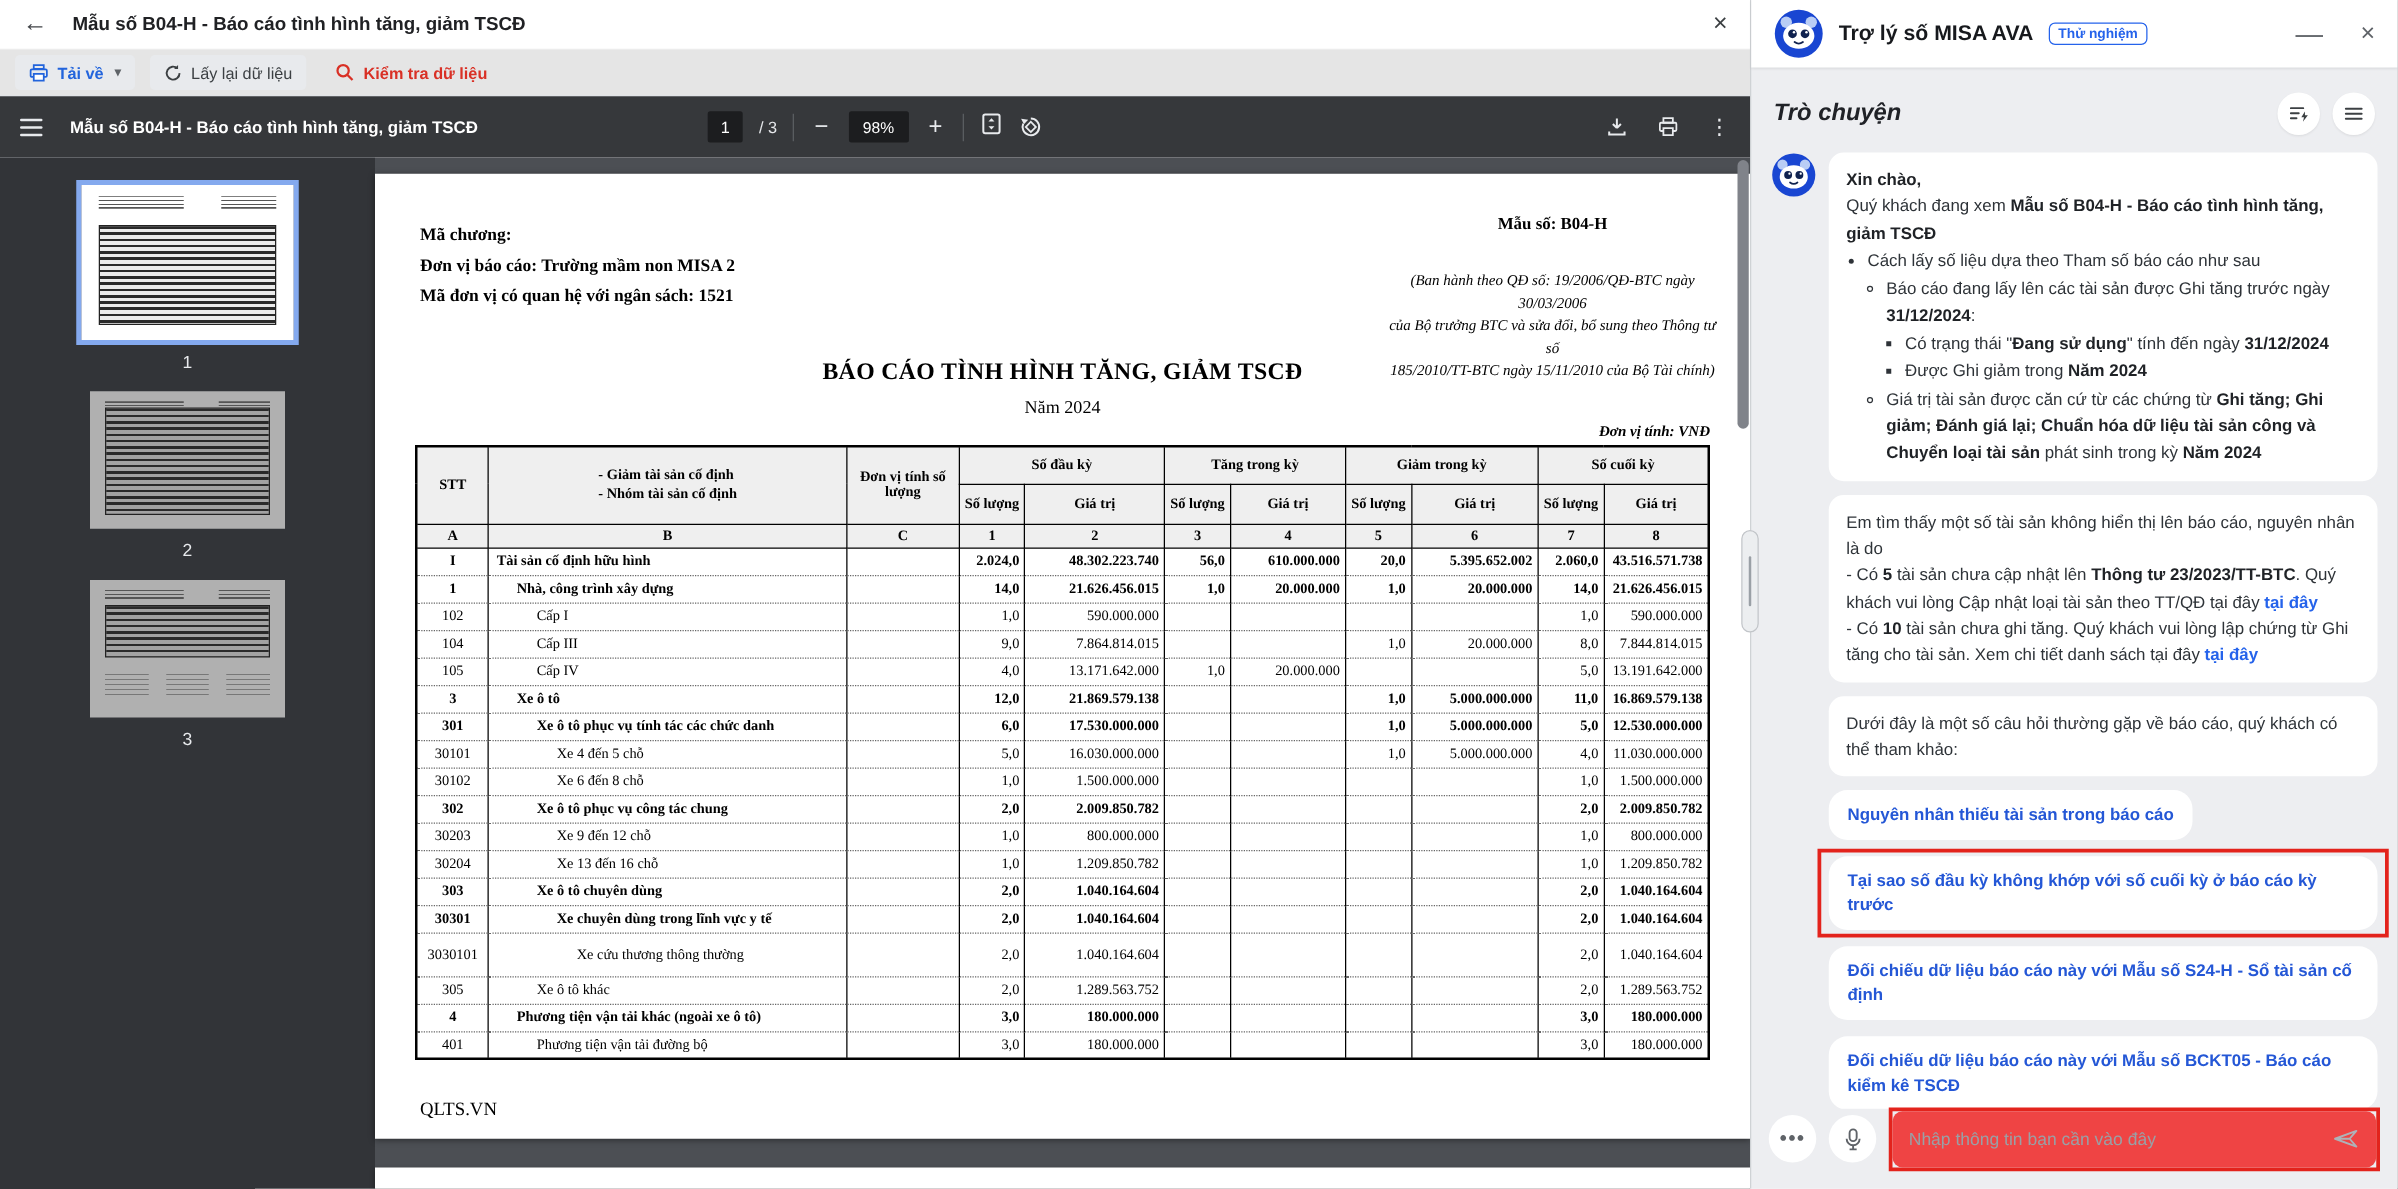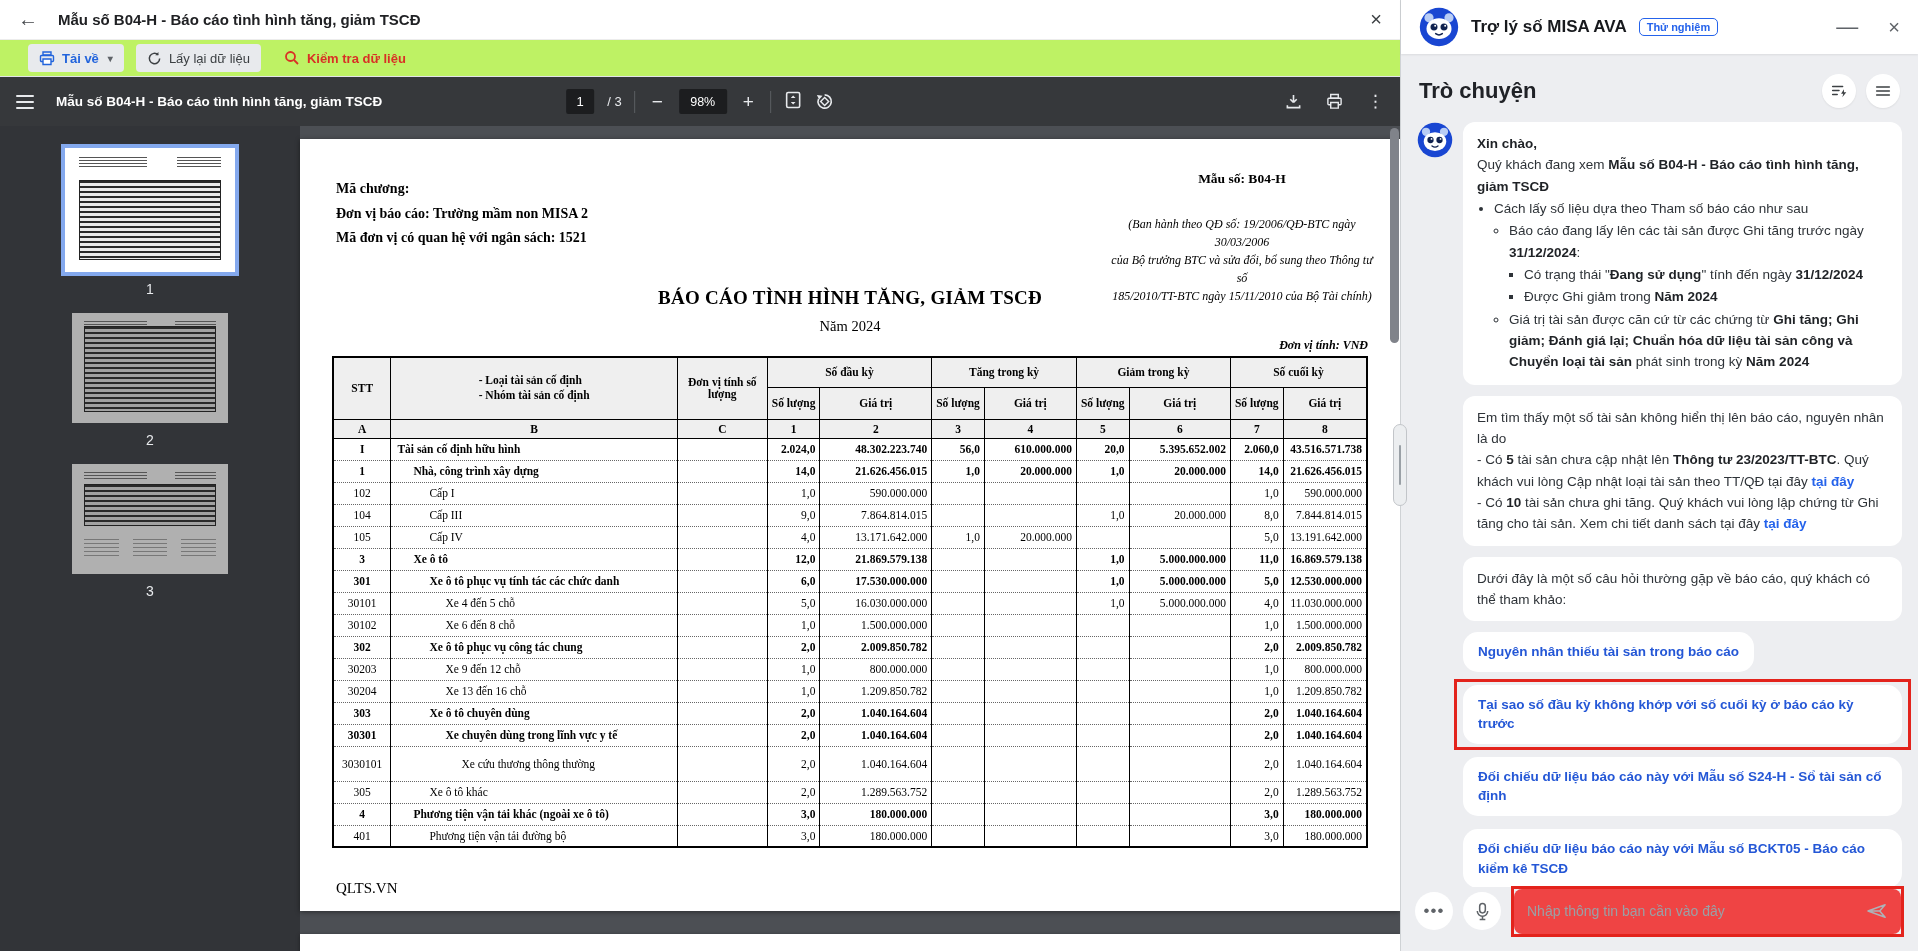--- a/index.html
+++ b/index.html
@@ -7,21 +7,21 @@
   .app { display:flex; width:1918px; height:951px; }
 
   
   .left { width:1426px; display:flex; flex-direction:column; background:#fff; }
 
   .win-header { height:40px; display:flex; align-items:center; padding:0 18px; background:#fff; border-bottom:1px solid #ececec; }
   .back-arrow { font-size:20px; color:#424549; margin-right:20px; cursor:pointer; }
   .win-title { font-size:15px; font-weight:bold; color:#202124; }
   .win-close { margin-left:auto; font-size:20px; color:#3c4043; cursor:pointer; }
 
-  .toolbar { height:37px; background:#bef264; border-bottom:1px solid #e2e4e7; display:flex; align-items:center; padding:0 28px; gap:12px; }
+  .toolbar { height:37px; background:#e5e5e5; border-bottom:1px solid #e2e4e7; display:flex; align-items:center; padding:0 12px; gap:12px; }
   .tb-btn { height:28px; border-radius:4px; display:flex; align-items:center; gap:7px; padding:0 11px; font-size:13px; cursor:pointer; }
   .tb-gray { background:#e8eaed; }
   .tb-download { color:#2264dc; font-weight:bold; }
   .tb-download .caret { color:#5f6368; font-size:10px; margin-left:2px; }
   .tb-refresh { color:#3c4043; }
   .tb-check { color:#d93025; font-weight:bold; background:transparent; }
   .tb-btn svg { display:block; }
 
   .pdf-toolbar { height:49px; background:#36383b; display:flex; align-items:center; padding:0 16px; position:relative; color:#f1f1f1; flex-shrink:0; }
   .hamburger { width:18px; display:flex; flex-direction:column; gap:4px; margin-right:22px; cursor:pointer; }
@@ -85,21 +85,21 @@
   .split-handle i { width:2px; height:40px; background:#9aa0a6; border-radius:1px; }
 
   .chat-header { height:54px; background:#fff; display:flex; align-items:center; padding:0 18px; gap:12px; box-shadow:0 1px 2px rgba(0,0,0,0.08); flex-shrink:0; }
   .chat-title { font-size:17px; font-weight:bold; color:#17191d; }
   .badge { font-size:11px; font-weight:bold; color:#2563eb; border:1.5px solid #2563eb; border-radius:5px; padding:2px 7px; }
   .chat-min { margin-left:auto; font-size:22px; color:#5f6368; cursor:pointer; line-height:10px; }
   .chat-close { font-size:20px; color:#5f6368; cursor:pointer; margin-left:18px; }
 
   .chat-body { flex:1; padding:0 16px; overflow:hidden; }
   .chat-sec { display:flex; align-items:center; margin:20px 2px 14px; }
-  .chat-sec-title { font-size:22px; font-weight:bold; color:#202227; }
+  .chat-sec-title { font-size:19px; font-weight:bold; color:#202227;font-style:italic; }
   .round-btns { margin-left:auto; display:flex; gap:10px; }
   .round-btn { width:34px; height:34px; border-radius:50%; background:#fff; display:flex; align-items:center; justify-content:center; cursor:pointer; box-shadow:0 1px 2px rgba(0,0,0,0.07); }
 
   .msg-row { display:flex; margin-bottom:11px; }
   .msg-row .avatar { width:36px; height:36px; flex-shrink:0; margin-right:10px; }
   .msg-row.noav { padding-left:46px; }
   .bubble { background:#fff; border-radius:12px; padding:11px 14px; font-size:13.5px; line-height:1.58; color:#2e3338; }
   .bubble b { color:#1f2226; }
   .bubble ul { margin:1px 0 0 17px; }
   .bubble ul ul { margin-left:15px; }
@@ -273,21 +273,21 @@
                   <col style="width:5.1%">
                   <col style="width:8.9%">
                 <col style="width:5.1%">
                   <col style="width:9.8%">
                   <col style="width:5.1%">
                   <col style="width:8.1%">
               </colgroup>
               <thead>
                 <tr class="hdr1">
                   <th rowspan="2">STT</th>
-                  <th rowspan="2"><span class="hsplit"><span>- Loại tài sản cố định</span><br><span>- Nhóm tài sản cố định</span></span></th>
+                  <th rowspan="2"><span class="hsplit"><span>- Giảm tài sản cố định</span><br><span>- Nhóm tài sản cố định</span></span></th>
                   <th rowspan="2">Đơn vị tính số lượng</th>
                   <th colspan="2">Số đầu kỳ</th>
                   <th colspan="2">Tăng trong kỳ</th>
                   <th colspan="2">Giảm trong kỳ</th>
                   <th colspan="2">Số cuối kỳ</th>
                 </tr>
                 <tr class="hdr2">
                   <th>Số lượng</th>
                   <th>Giá trị</th>
                   <th>Số lượng</th>

